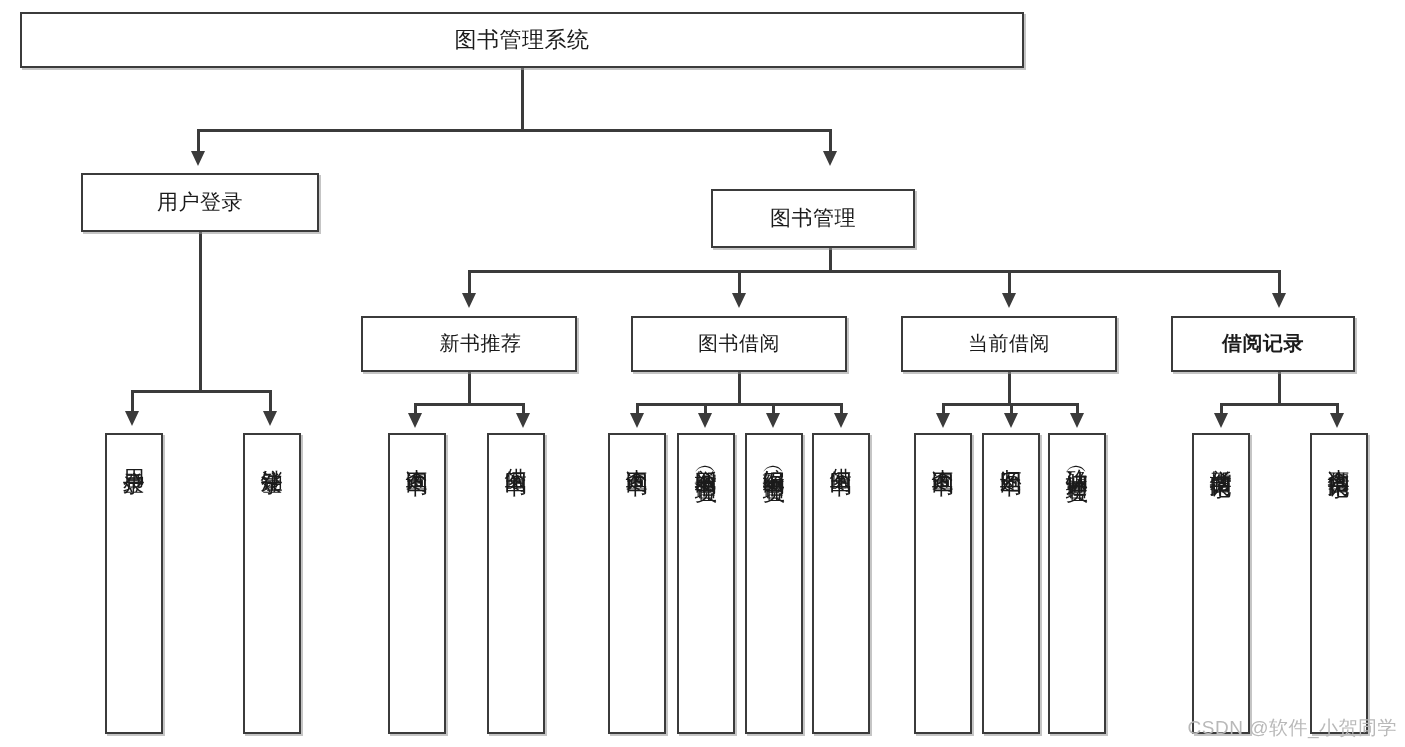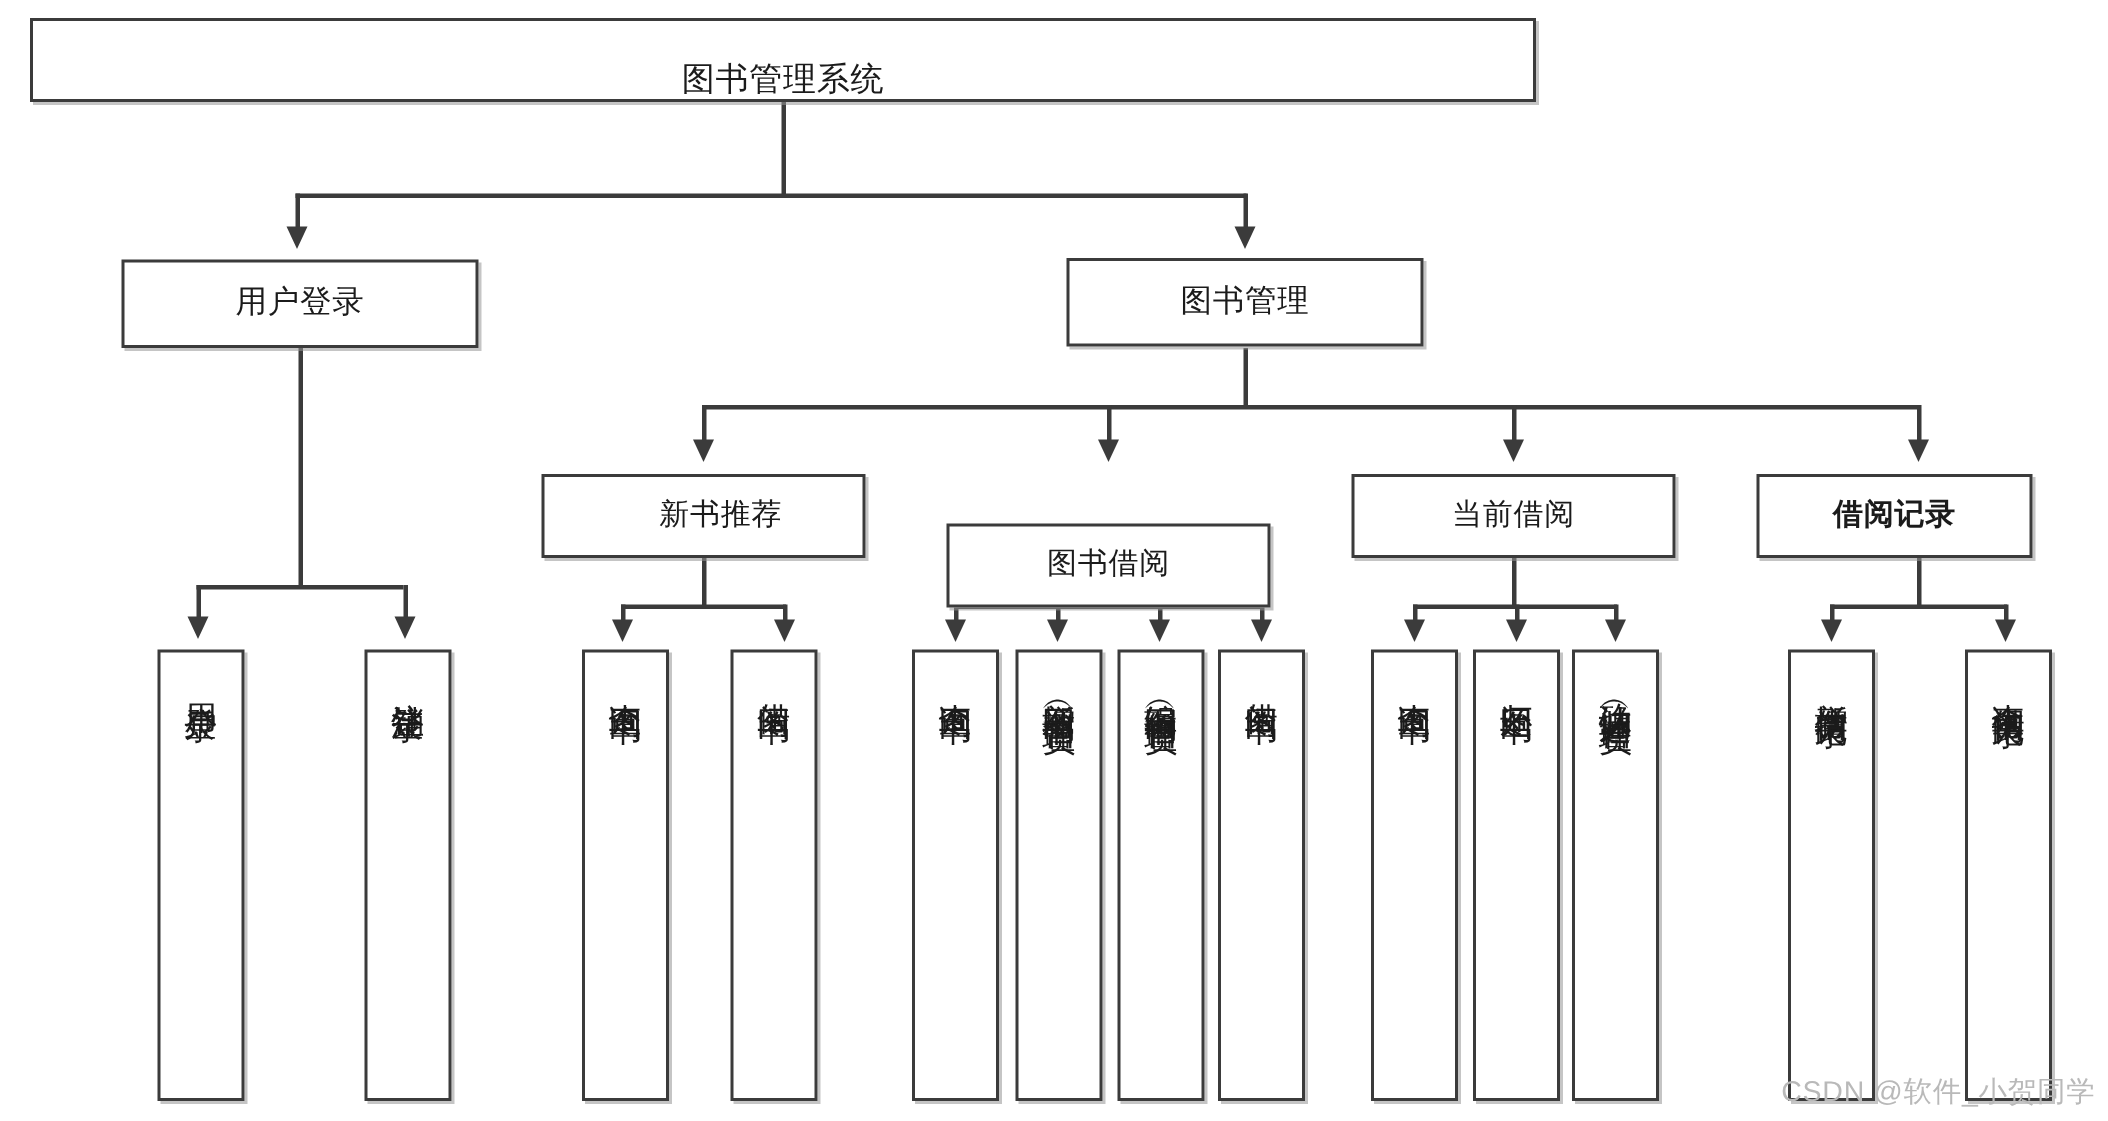--- a/index.html
+++ b/index.html
@@ -83,38 +83,38 @@
     z-index:5;
     user-select:none;
     white-space:nowrap;
   }
 </style>
 </head>
 <body>
 
 <div id="canvas">
 
-  <div class="node root" style="left:20px;top:12px;width:1004px;height:56px;align-items:flex-end;">
+  <div class="node root" style="left:20px;top:12px;width:1004px;height:56px;">
     <span class="label">图书管理系统</span>
   </div>
 
   <div class="ln v" style="left:521px;top:68px;height:63px;"></div>
 
   <div class="ln h" style="left:197px;top:129px;width:634px;"></div>
 
   <div class="ln v" style="left:197px;top:129px;height:24px;"></div>
   <div class="arrow" style="left:191px;top:151px;"></div>
   <div class="ln v" style="left:829px;top:129px;height:24px;"></div>
   <div class="arrow" style="left:823px;top:151px;"></div>
 
   <div class="node lvl2" style="left:81px;top:173px;width:238px;height:59px;">
     <span class="label">用户登录</span>
   </div>
 
-  <div class="node lvl2" style="left:711px;top:172px;width:238px;height:59px;">
+  <div class="node lvl2" style="left:711px;top:189px;width:204px;height:59px;">
     <span class="label">图书管理</span>
   </div>
 
   <div class="ln v" style="left:199px;top:232px;height:160px;"></div>
   <div class="ln h" style="left:131px;top:390px;width:138px;"></div>
   <div class="ln v" style="left:131px;top:390px;height:23px;"></div>
   <div class="arrow" style="left:125px;top:411px;"></div>
   <div class="ln v" style="left:269px;top:390px;height:23px;"></div>
   <div class="arrow" style="left:263px;top:411px;"></div>
 
@@ -125,21 +125,21 @@
   <div class="ln v" style="left:738px;top:270px;height:25px;"></div>
   <div class="arrow" style="left:732px;top:293px;"></div>
   <div class="ln v" style="left:1008px;top:270px;height:25px;"></div>
   <div class="arrow" style="left:1002px;top:293px;"></div>
   <div class="ln v" style="left:1278px;top:270px;height:25px;"></div>
   <div class="arrow" style="left:1272px;top:293px;"></div>
 
   <div class="node lvl3" style="left:361px;top:316px;width:216px;height:56px;padding-left:23px;">
     <span class="label">新书推荐</span>
   </div>
-  <div class="node lvl3" style="left:631px;top:316px;width:216px;height:56px;margin-top:33px;">
+  <div class="node lvl3" style="left:631px;top:316px;width:216px;height:56px;">
     <span class="label">图书借阅</span>
   </div>
   <div class="node lvl3" style="left:901px;top:316px;width:216px;height:56px;">
     <span class="label">当前借阅</span>
   </div>
   <div class="node lvl3" style="left:1171px;top:316px;width:184px;height:56px;font-weight:bold;">
     <span class="label">借阅记录</span>
   </div>
 
   <div class="ln v" style="left:468px;top:372px;height:33px;"></div>

